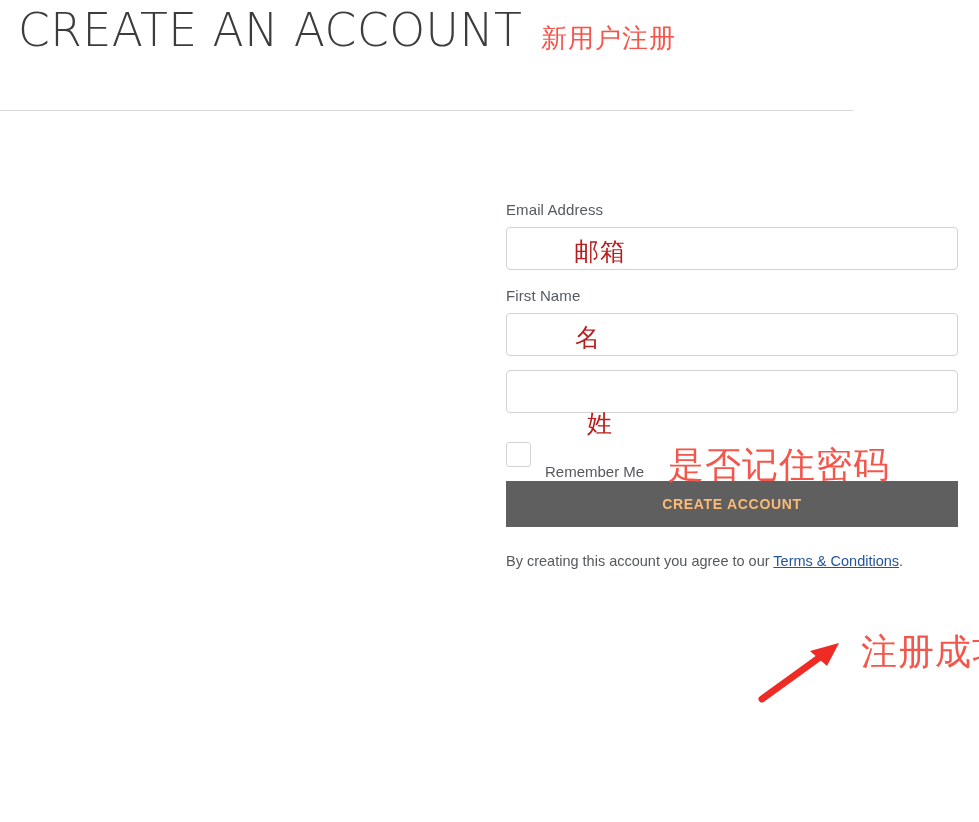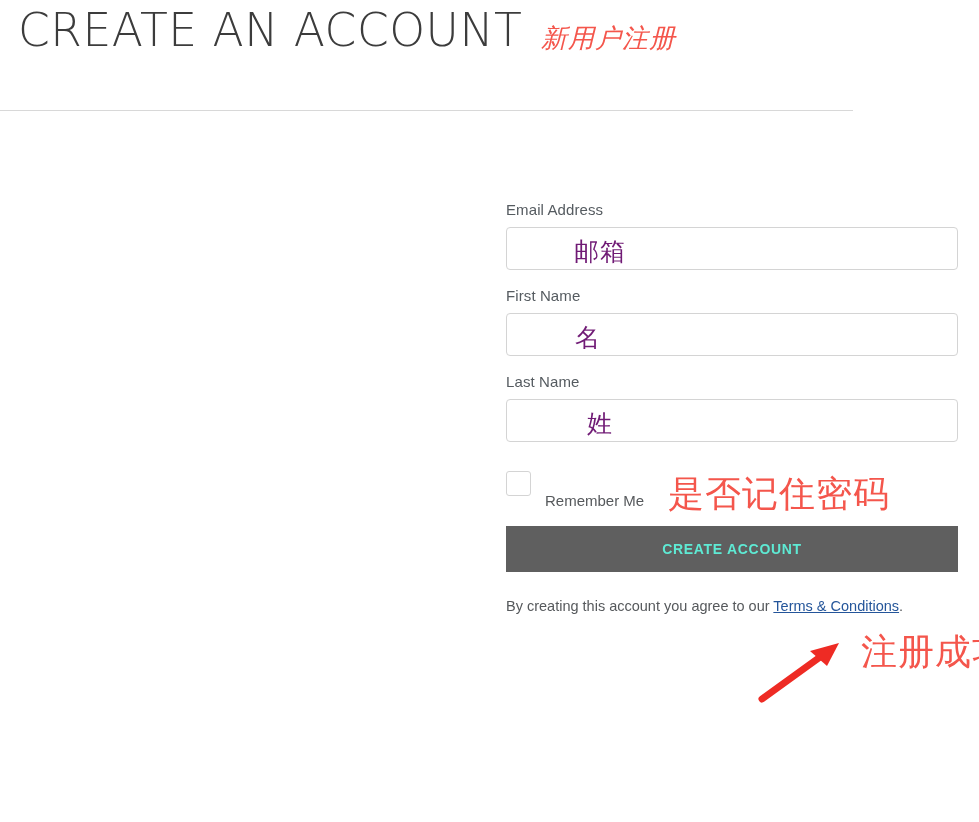--- a/index.html
+++ b/index.html
@@ -41,21 +41,20 @@
   }
   #page-title-annotation {
     position: absolute;
     left: 541px;
     top: 21px;
     font-size: 26px;
     color: #f4564c;
     font-family: "DejaVu Serif", serif;
     letter-spacing: 1px;
     white-space: nowrap;
-    font-style: italic;
   }
 
   
   #signup-form {
     position: absolute;
     left: 506px;
     top: 198px;
     width: 452px;
   }
   .field-group {
@@ -85,21 +84,21 @@
     margin-top: 7px;
     font-size: 15px;
     font-family: "Liberation Sans", sans-serif;
     padding: 0 12px;
     color: #3b3b3b;
     outline: none;
   }
   .field-annotation {
     position: absolute;
     font-size: 25px;
-    color: #701a75;
+    color: #b91c1c;
     font-family: Liberation Sans, sans-serif;
     pointer-events: none;
     letter-spacing: 1px;
     white-space: nowrap;
   }
   #email-annotation  { left: 68px; top: 37px; }
   #first-name-annotation { left: 69px; top: 37px; }
   #last-name-annotation  { left: 81px; top: 37px; }
   #password-annotation   { left: 74px; top: 37px; }
 
@@ -164,24 +163,24 @@
     font-family: "DejaVu Serif", serif;
     letter-spacing: 1px;
     white-space: nowrap;
   }
 
   
   #create-account-button {
     display: block;
     width: 452px;
     height: 46px;
-    margin-top: 28px;
+    margin-top: 12px;
     background: #5f5f5f;
     border: none;
-    color: #5eead4;
+    color: #fdba74;
     font-size: 14px;
     font-weight: bold;
     letter-spacing: 0.7px;
     font-family: "Liberation Sans", sans-serif;
     cursor: pointer;
   }
   #submit-annotation {
     position: absolute;
     left: 355px;
     top: 430px;
@@ -239,23 +238,20 @@
 
   <div class="field-group">
     <div class="field-label-row">
       <span class="field-label">First Name</span>
     </div>
     <input class="text-input" type="text" placeholder="" style="">
     <span class="field-annotation" id="first-name-annotation">名</span>
   </div>
 
   <div class="field-group">
-    <div class="field-label-row">
-      <span class="field-label">Last Name</span>
-    </div>
     <input class="text-input" type="text" placeholder="" style="">
     <span class="field-annotation" id="last-name-annotation">姓</span>
   </div>
 
 
   <div id="remember-row">
     <div id="remember-checkbox"></div>
     <span id="remember-label">Remember Me</span>
     <span id="remember-annotation">是否记住密码</span>
   </div>

